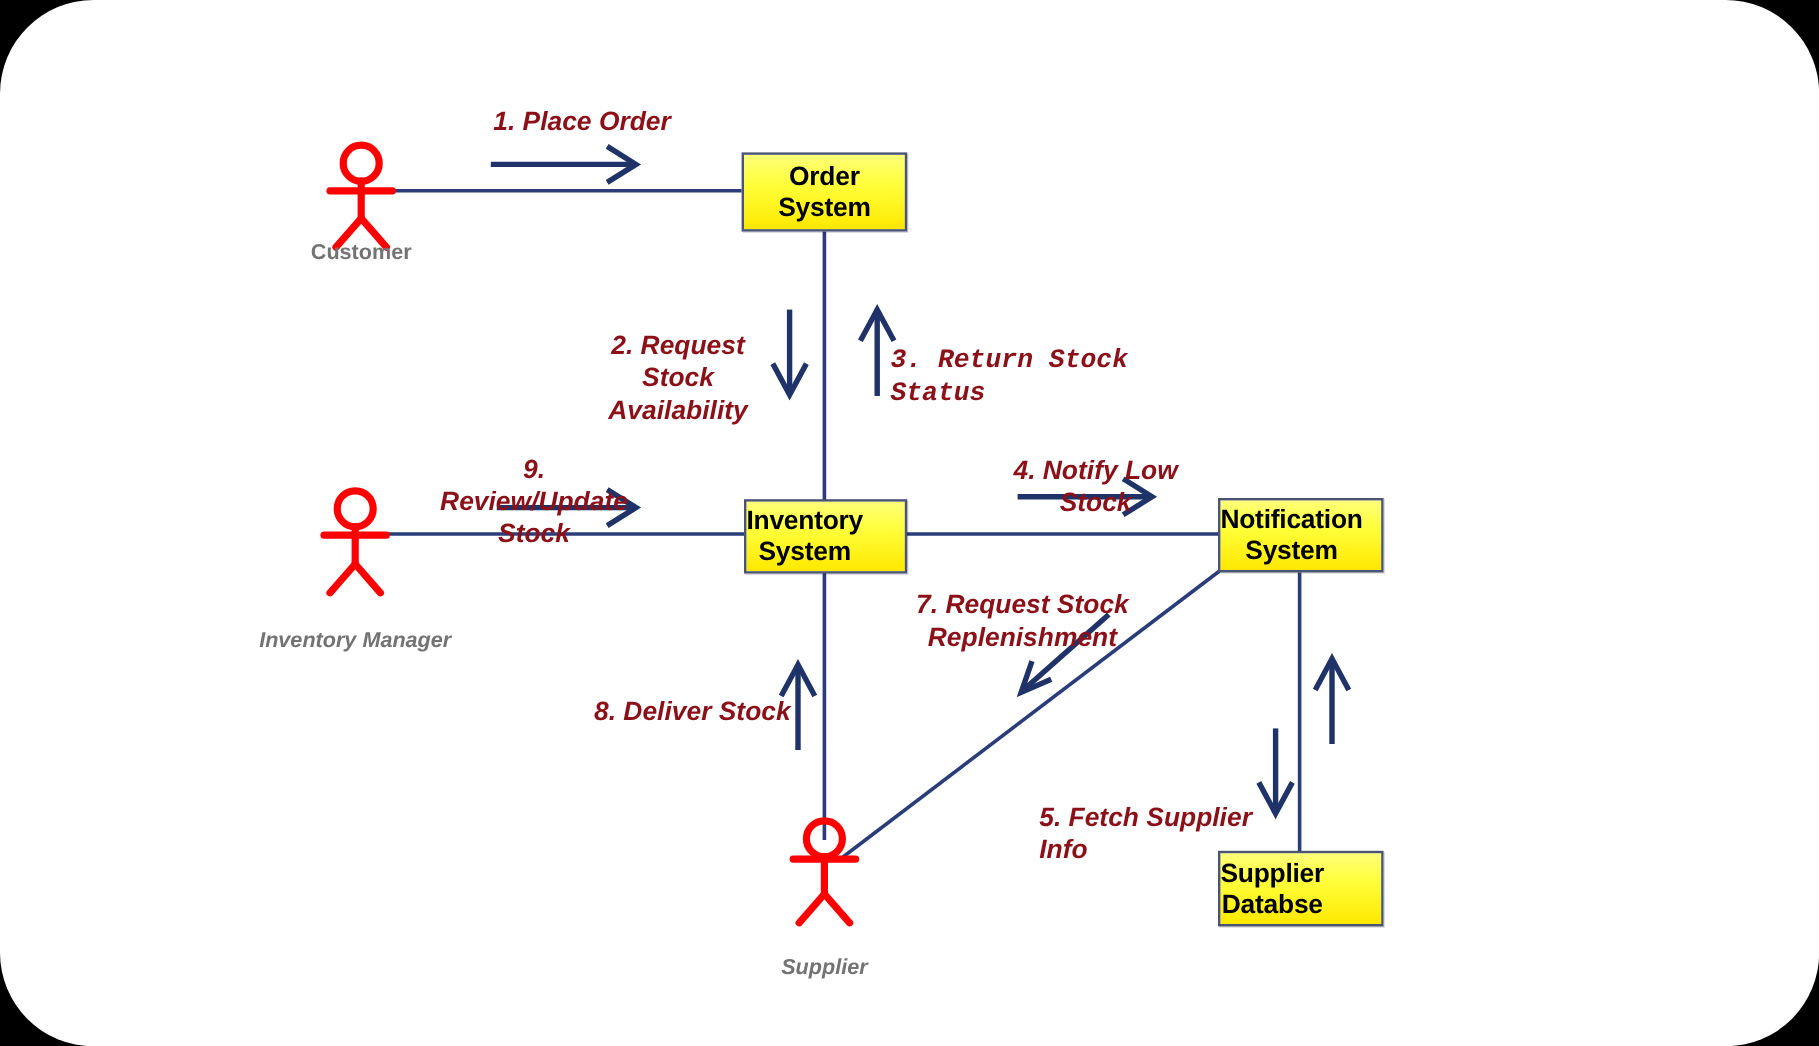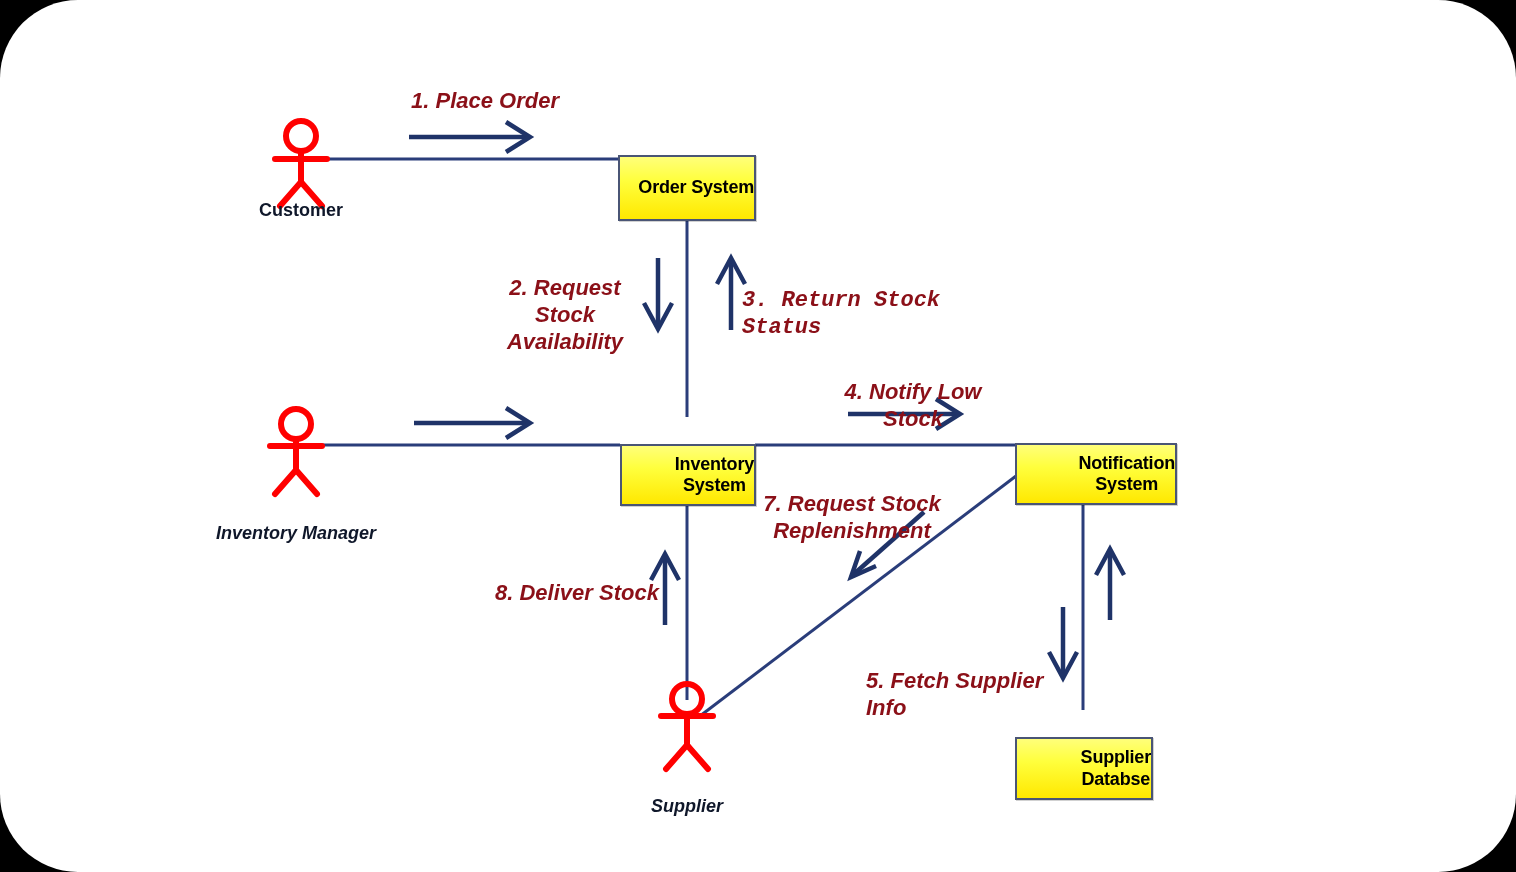--- a/index.html
+++ b/index.html
@@ -32,35 +32,34 @@
     height: 872px;
   }
   
   .node {
     position: absolute;
     box-sizing: border-box;
     border: 2px solid #4a5575;
     background: linear-gradient(to bottom, #ffff7a 0%, #ffff3d 38%, #ffe800 100%);
     display: flex;
     align-items: center;
-    justify-content: flex-end;
+    justify-content: flex-start;
     text-align: center;
     color: #000000;
     font-weight: bold;
-    font-size: 18px;
+    font-size: 22px;
     line-height: 1.18;
     letter-spacing: -0.2px;
     box-shadow: 1px 1px 0 rgba(0,0,0,0.18);
-    margin-top: 28px;
   }
   .node span { display: block; white-space: pre-line; }
   
   .actor-label {
     position: absolute;
-    color: #0f172a;
+    color: #737373;
     font-weight: bold;
     font-size: 18px;
     white-space: nowrap;
     text-align: center;
   }
   .actor-label.italic { font-style: italic; margin-top: 36px; }
   
   .msg-label {
     position: absolute;
     color: #8B1018;
@@ -173,21 +172,21 @@
 
     <div class="node" style="left:618px; top:127px; width:138px; height:66px;">
       <span>Order System</span>
     </div>
 
     <div class="node" style="left:620px; top:416px; width:136px; height:62px;">
       <span>Inventory
 System</span>
     </div>
 
-    <div class="node" style="left:1015px; top:415px; width:162px; height:62px;padding-left:12px;">
+    <div class="node" style="left:1015px; top:415px; width:138px; height:62px;">
       <span>Notification
 System</span>
     </div>
 
     <div class="node" style="left:1015px; top:709px; width:138px; height:63px;">
       <span>Supplier
 Databse</span>
     </div>
 
     <div class="actor-label" style="left:201px; top:200px; width:200px;">Customer</div>
@@ -206,15 +205,17 @@
     <div class="msg-label" style="left:818px; top:379px; width:190px;">4. Notify Low Stock</div>
 
     <div class="msg-label left" style="left:866px; top:633px; width:200px;margin-top:35px;">5. Fetch Supplier Info</div>
 
 
     <div class="msg-label" style="left:752px; top:491px; width:200px;">7. Request Stock
 Replenishment</div>
 
     <div class="msg-label left" style="left:495px; top:580px; width:190px;">8. Deliver Stock</div>
 
+    <div class="msg-label" style="left:355px; top:378px; width:180px;">9. Review/Update
+Stock</div>
 
   </div>
 </div>
 
 </body></html>

